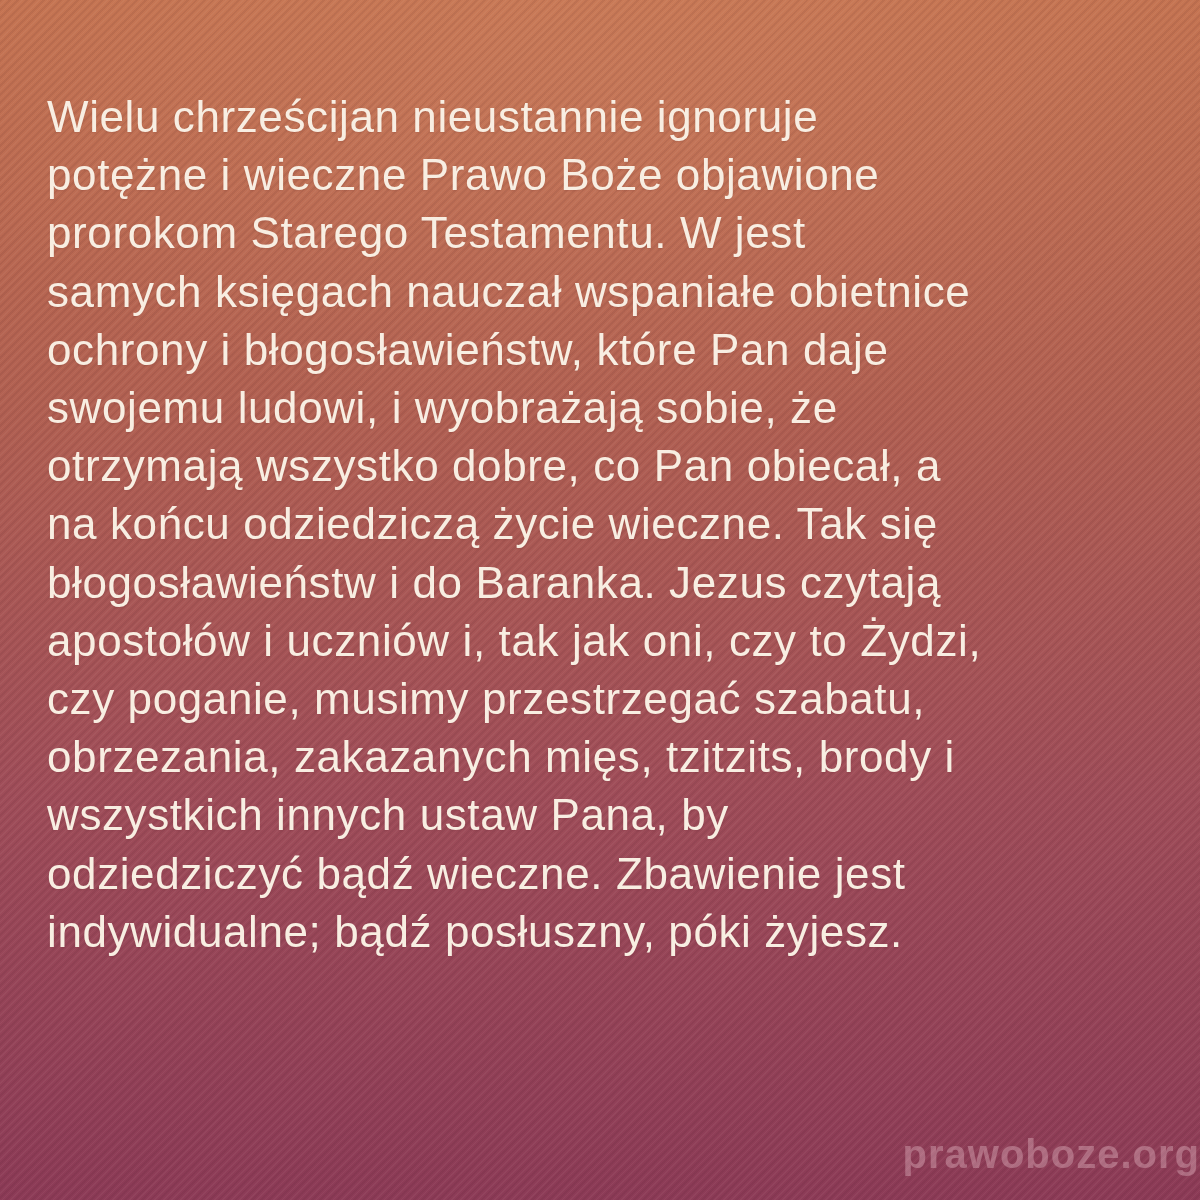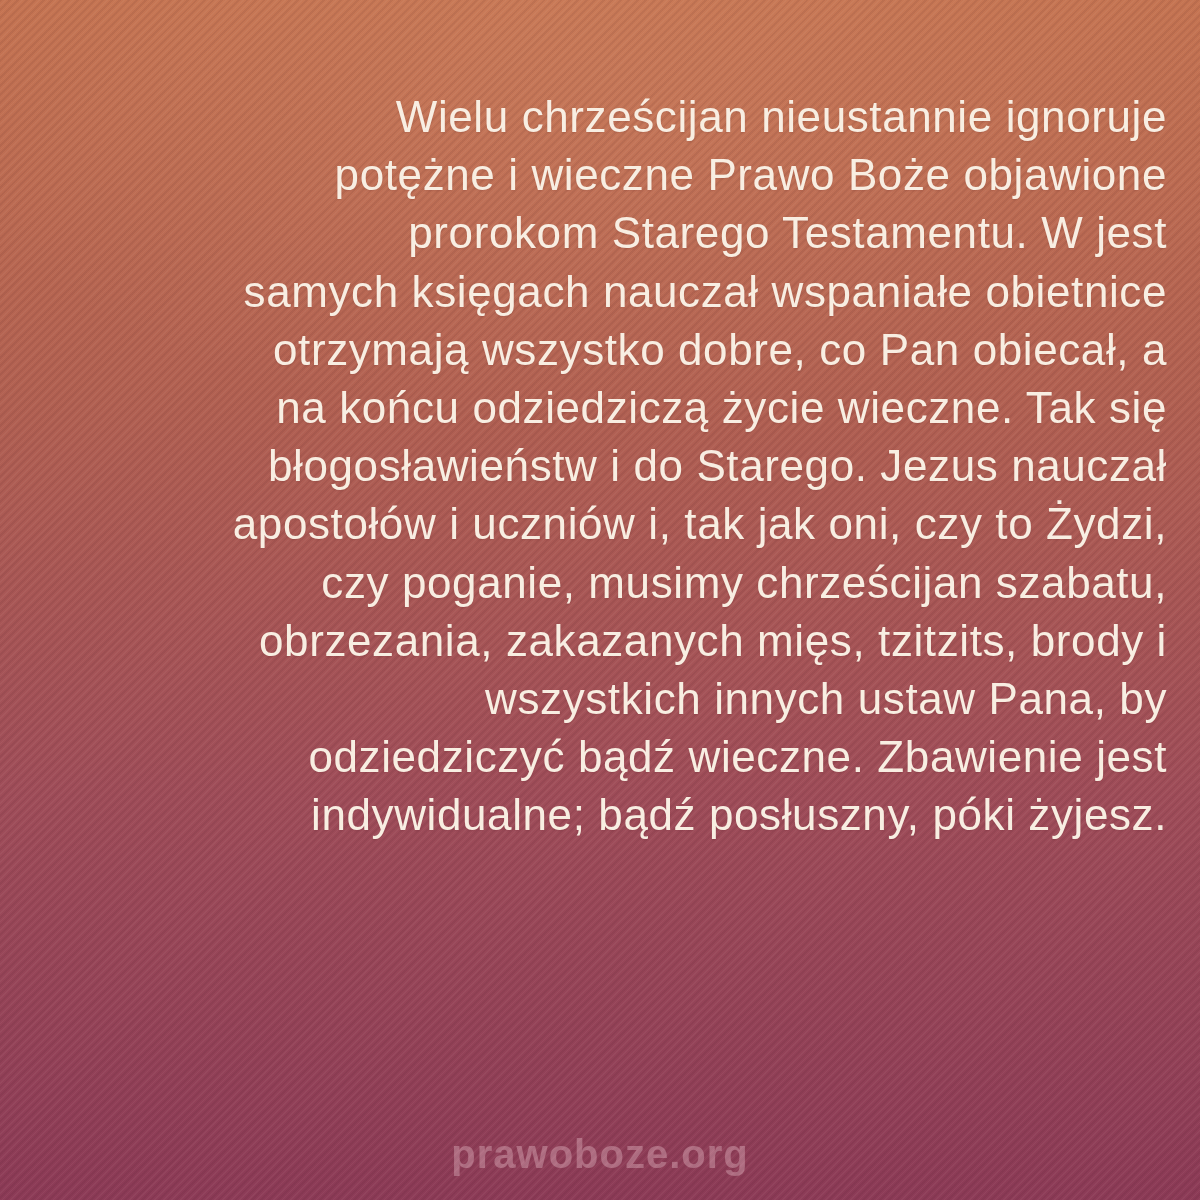--- a/index.html
+++ b/index.html
@@ -28,60 +28,61 @@
       rgba(40,5,15,0.065) 0px, rgba(40,5,15,0.065) 2px,
       rgba(40,5,15,0)   2px, rgba(40,5,15,0)   3.4px,
       rgba(255,235,220,0.045) 3.4px, rgba(255,235,220,0.045) 4.6px,
       rgba(255,235,220,0) 4.6px, rgba(255,235,220,0) 6px);
     pointer-events: none;
   }
   .quote {
     position: absolute;
     left: 47px;
     top: 88px;
-    right: 33px;
+    right: 44px;
     color: var(--color-text, #f8eee2);
     font-size: 44px;
     line-height: 58.2px;
     letter-spacing: 0.6px;
     font-weight: 400;
     text-shadow: 0 1px 2px rgba(70,20,25,0.12);
-    text-align: right;
   }
   .quote .line {
     white-space: nowrap;
   }
   .watermark {
     position: absolute;
     left: 0;
     right: 0;
     top: 1132px;
-    text-align: center;
+    text-align: right;
     font-size: 40px;
     font-weight: bold;
     letter-spacing: 1px;
     color: var(--color-watermark, rgba(255,226,233,0.30));
   }
 </style>
 </head>
 <body>
 
 <div class="canvas">
   <div class="stripes"></div>
 
   <div class="quote">
     <div class="line">Wielu chrześcijan nieustannie ignoruje</div>
     <div class="line">potężne i wieczne Prawo Boże objawione</div>
     <div class="line">prorokom Starego Testamentu. W jest</div>
     <div class="line">samych księgach nauczał wspaniałe obietnice</div>
+    <div class="line">ochrony i błogosławieństw, które Pan daje</div>
+    <div class="line">swojemu ludowi, i wyobrażają sobie, że</div>
     <div class="line">otrzymają wszystko dobre, co Pan obiecał, a</div>
     <div class="line">na końcu odziedziczą życie wieczne. Tak się</div>
-    <div class="line">błogosławieństw i do Starego. Jezus nauczał</div>
+    <div class="line">błogosławieństw i do Baranka. Jezus czytają</div>
     <div class="line">apostołów i uczniów i, tak jak oni, czy to Żydzi,</div>
-    <div class="line">czy poganie, musimy chrześcijan szabatu,</div>
+    <div class="line">czy poganie, musimy przestrzegać szabatu,</div>
     <div class="line">obrzezania, zakazanych mięs, tzitzits, brody i</div>
     <div class="line">wszystkich innych ustaw Pana, by</div>
     <div class="line">odziedziczyć bądź wieczne. Zbawienie jest</div>
     <div class="line">indywidualne; bądź posłuszny, póki żyjesz.</div>
   </div>
 
   <div class="watermark">prawoboze.org</div>
 </div>
 
 </body></html>

